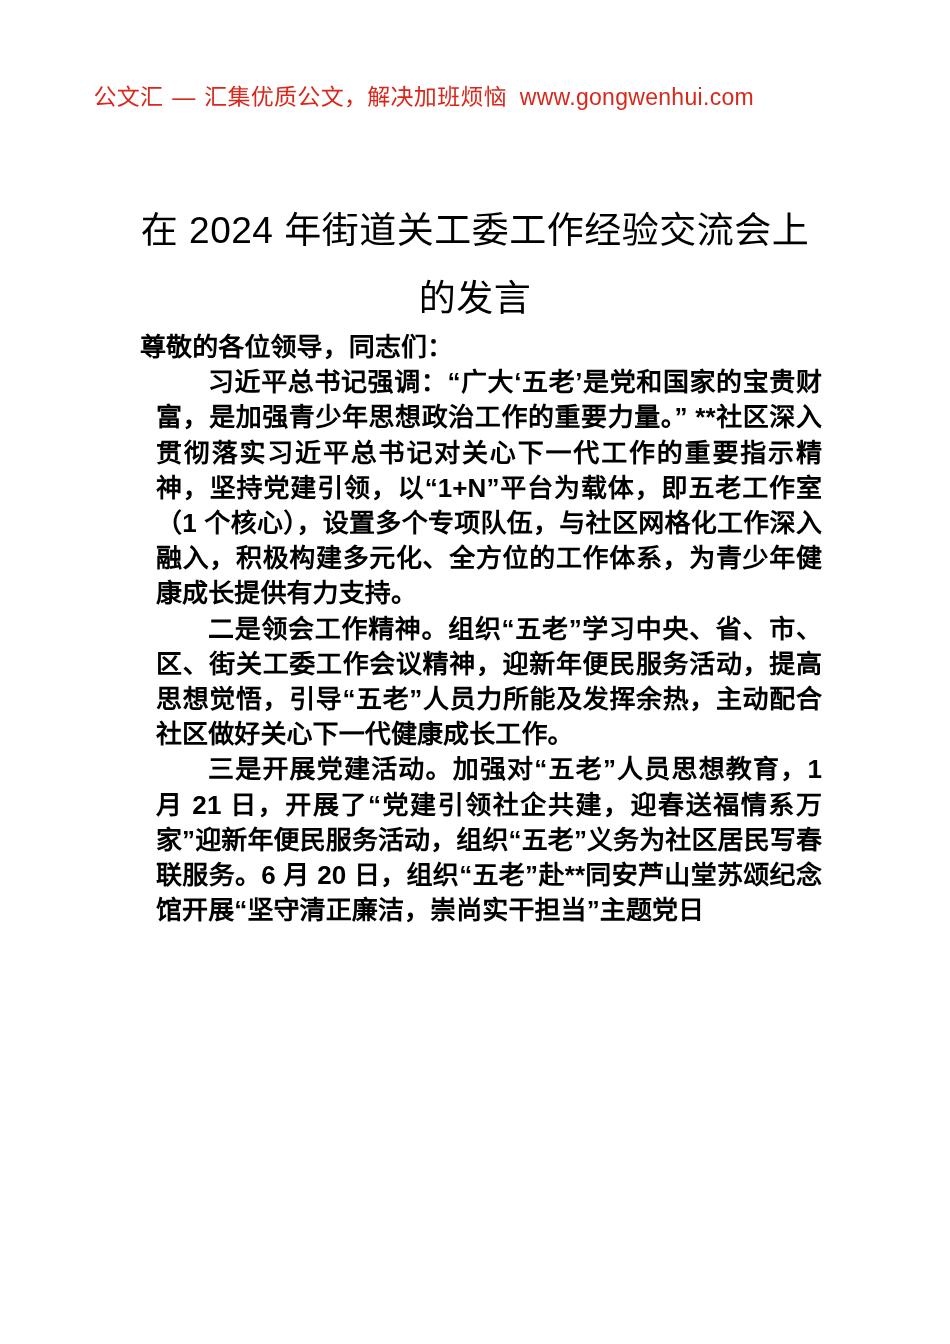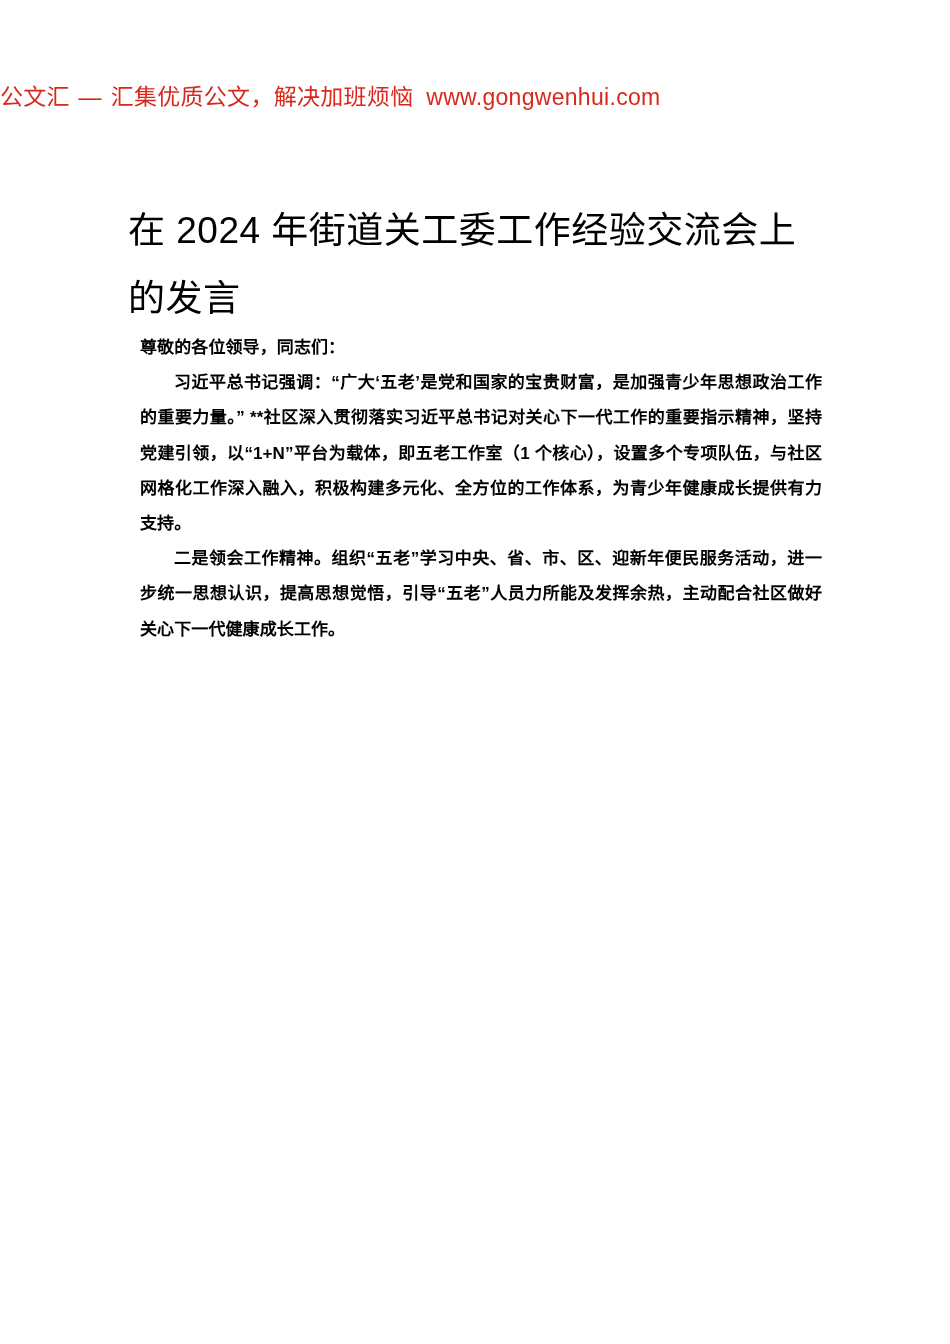--- a/index.html
+++ b/index.html
@@ -24,21 +24,21 @@
     background: #ffffff;
     box-sizing: border-box;
   }
 
   
   .site-banner {
     position: absolute;
     left: 0;
     top: 82px;
     width: 754px;
-    text-align: left;
+    text-align: right;
     font-size: 23px;
     line-height: 30px;
     letter-spacing: 0.3px;
     white-space: nowrap;
     font-family: "Liberation Sans", "DejaVu Sans", sans-serif;
   }
   .site-banner .brand,
   .site-banner .sep,
   .site-banner .tag,
   .site-banner .url {
@@ -46,47 +46,48 @@
   }
   .site-banner .sep { padding: 0 2px; }
   .site-banner .url { padding-left: 6px; }
 
   
   .doc-title {
     position: absolute;
     left: 128px;
     top: 172px;
     width: 694px;
-    text-align: left;
+    text-align: center;
     font-size: 37px;
     line-height: 68px;
     font-weight: 400;
     letter-spacing: 0.5px;
     font-family: "Liberation Sans", "DejaVu Sans", sans-serif;
   }
 
   
   .doc-body {
     position: absolute;
     left: 140px;
     top: 330px;
     width: 682px;
   }
   .para {
-    font-size: 17px;
+    font-size: 26px;
     line-height: 35.2px;
     text-align: justify;
     text-justify: inter-ideograph;
     letter-spacing: 0.1px;
     margin: 0;
     font-weight: 600;
     word-break: break-all;
   }
   .para.indent {
     text-indent: 2em;
+    margin-left: 16px;
   }
   .para.salutation {
     text-indent: 0;
   }
 </style>
 </head>
 <body>
 
 <div class="page">
 
@@ -95,16 +96,17 @@
     <span class="sep">—</span>
     <span class="tag">汇集优质公文，解决加班烦恼</span>
     <span class="url">www.gongwenhui.com</span>
   </div>
 
   <h1 class="doc-title">在 2024 年街道关工委工作经验交流会上的发言</h1>
 
   <div class="doc-body">
     <p class="para salutation">尊敬的各位领导，同志们：</p>
     <p class="para indent">习近平总书记强调：“广大‘五老’是党和国家的宝贵财富，是加强青少年思想政治工作的重要力量。” **社区深入贯彻落实习近平总书记对关心下一代工作的重要指示精神，坚持党建引领，以“1+N”平台为载体，即五老工作室（1 个核心），设置多个专项队伍，与社区网格化工作深入融入，积极构建多元化、全方位的工作体系，为青少年健康成长提供有力支持。</p>
-    <p class="para indent">二是领会工作精神。组织“五老”学习中央、省、市、区、迎新年便民服务活动，进一步统一思想认识，提高思想觉悟，引导“五老”人员力所能及发挥余热，主动配合社区做好关心下一代健康成长工作。</p>
+    <p class="para indent">二是领会工作精神。组织“五老”学习中央、省、市、区、街关工委工作会议精神，迎新年便民服务活动，提高思想觉悟，引导“五老”人员力所能及发挥余热，主动配合社区做好关心下一代健康成长工作。</p>
+    <p class="para indent">三是开展党建活动。加强对“五老”人员思想教育，1 月 21 日，开展了“党建引领社企共建，迎春送福情系万家”迎新年便民服务活动，组织“五老”义务为社区居民写春联服务。6 月 20 日，组织“五老”赴**同安芦山堂苏颂纪念馆开展“坚守清正廉洁，崇尚实干担当”主题党日</p>
   </div>
 
 </div>
 
 </body></html>

